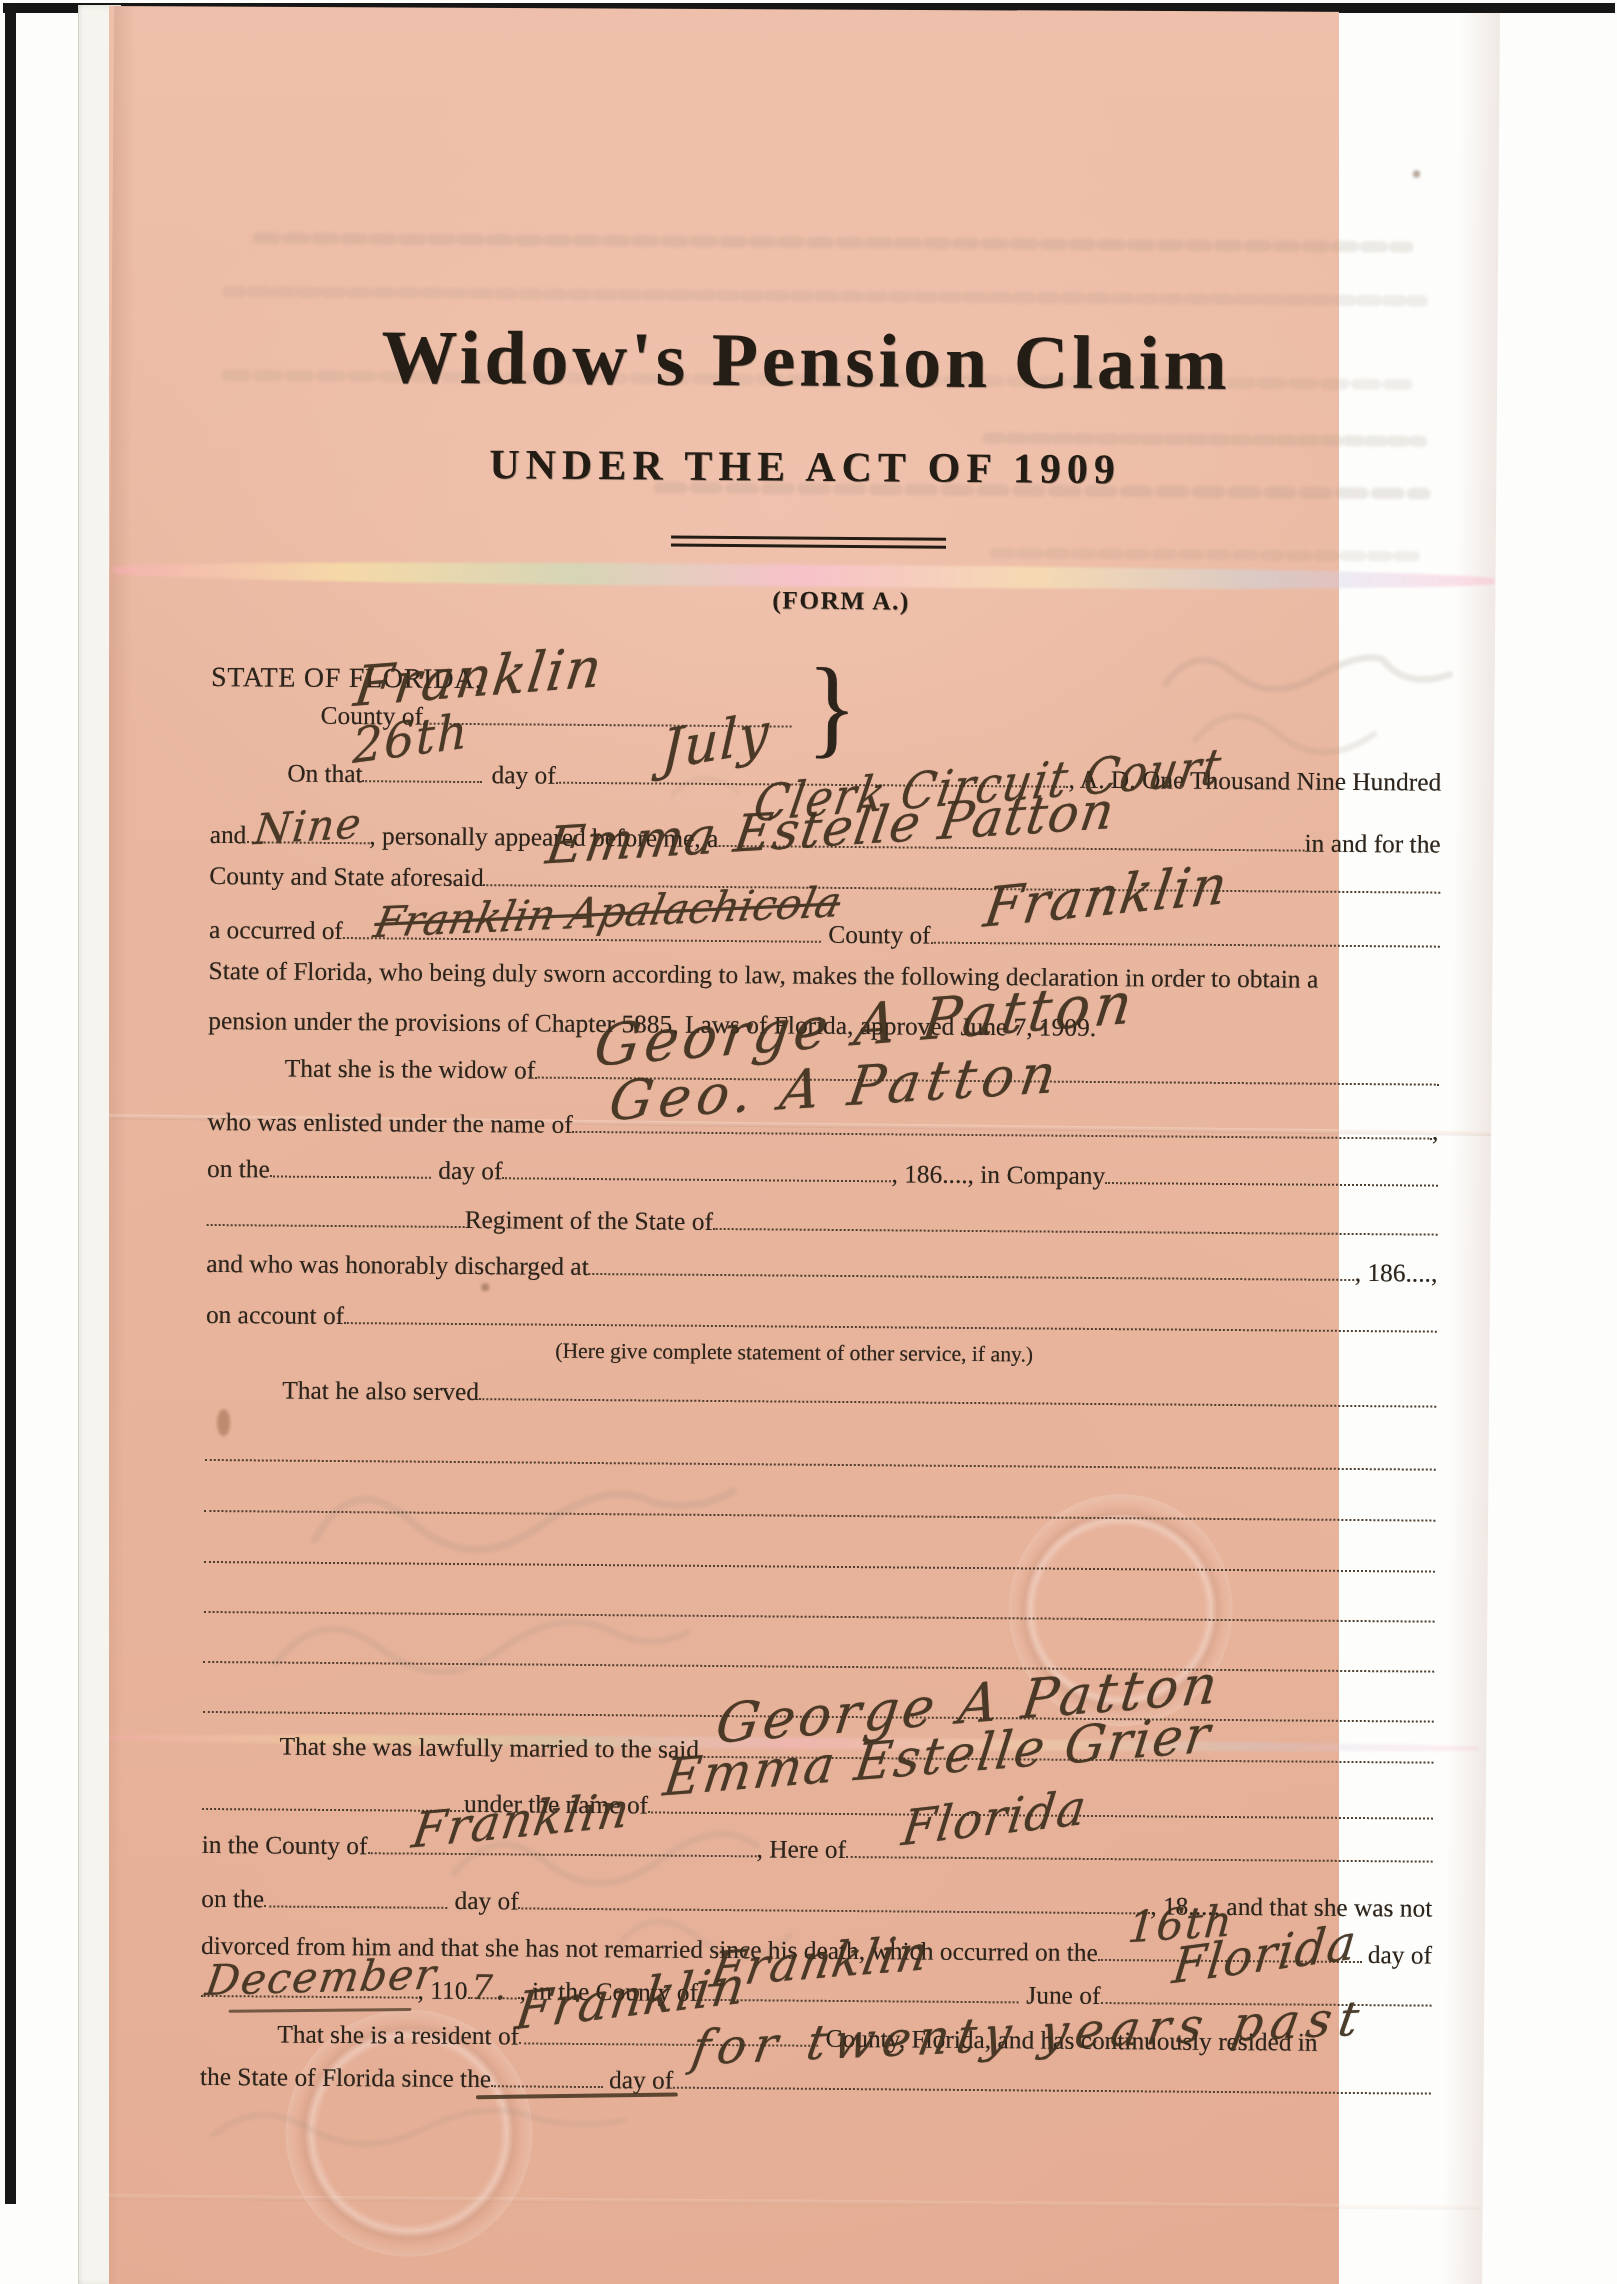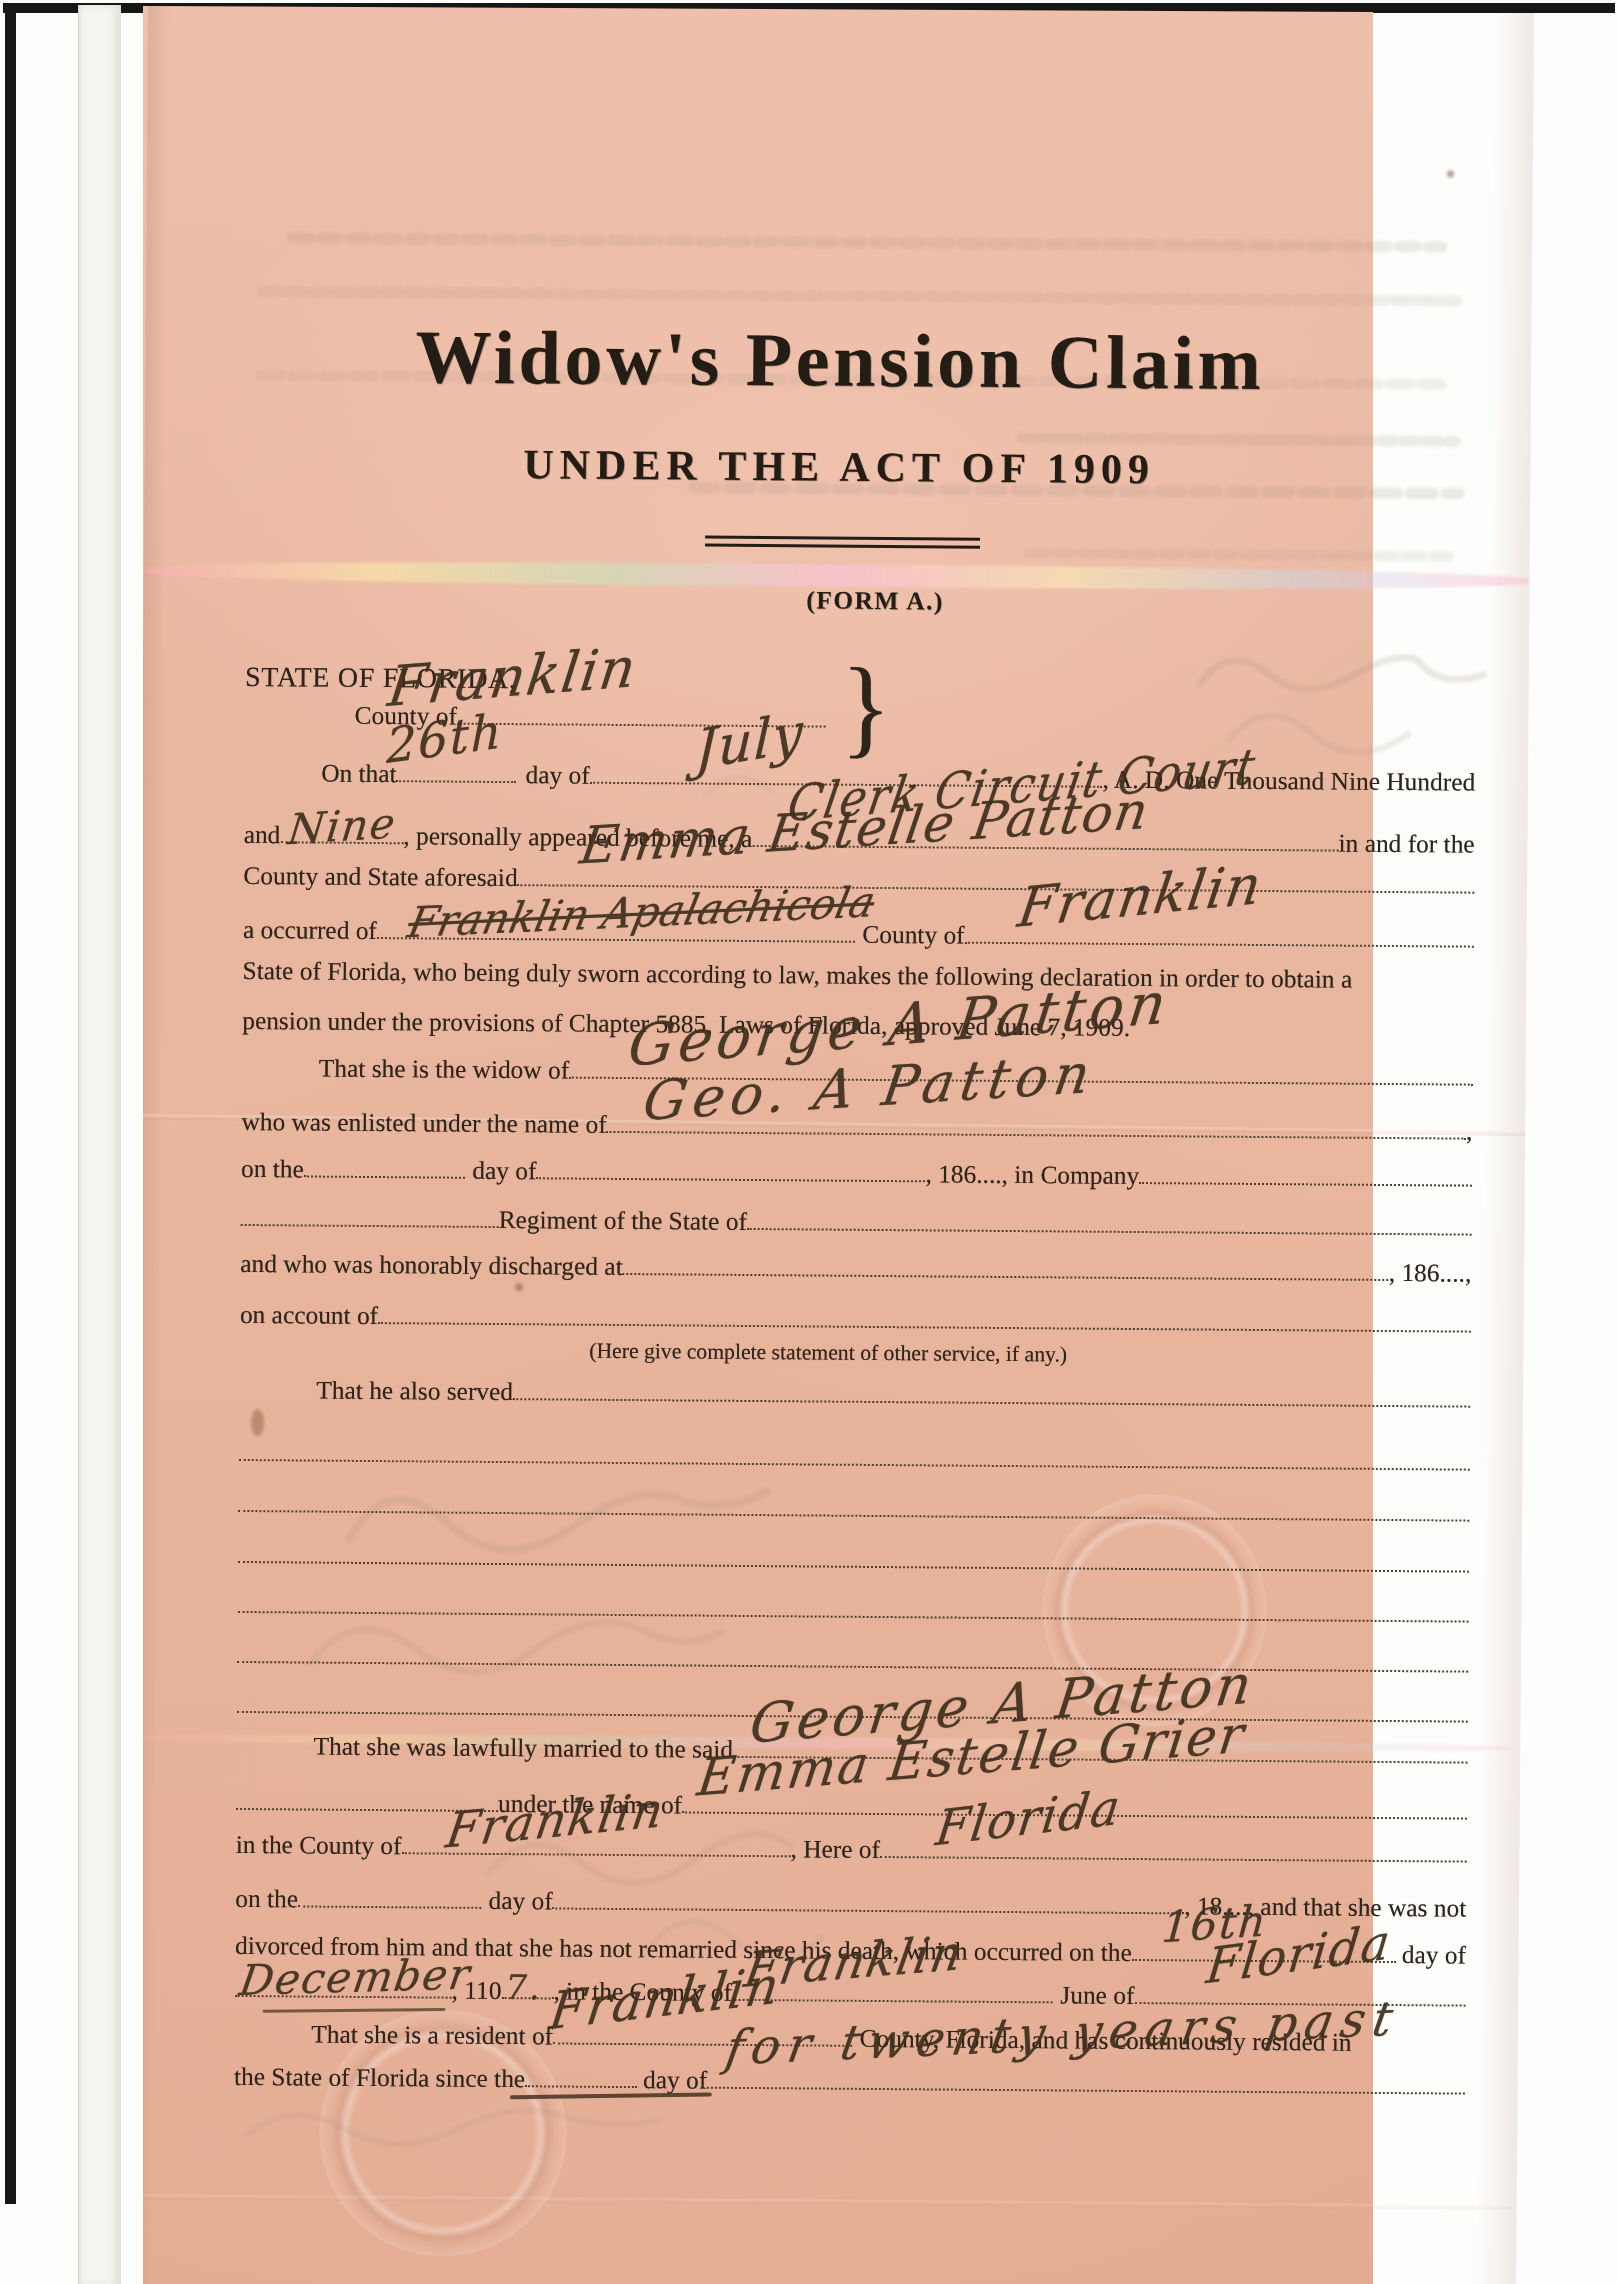--- a/index.html
+++ b/index.html
@@ -17,21 +17,20 @@
     box-shadow:inset -6px 0 7.5px rgba(90,80,70,.12), inset 2.2px 0 3px rgba(0,0,0,.05);
   }
   
   .page{
     position:absolute;left:0;top:0;width:1339px;height:2284px;
     clip-path:polygon(109px 6px, 1500px 12.7px, 1482px 2284px, 109px 2284px);
     background:
       radial-gradient(ellipse 1046px 672px at 58% 22%, #f0c2ad 0%, rgba(240,194,173,0) 70%),
       radial-gradient(ellipse 1195px 1046px at 45% 75%, #e7b29a 0%, rgba(231,178,154,0) 75%),
       linear-gradient(180deg,#eec0ab 0%, #e9b7a0 30%, #e8b49c 65%, #e3ab92 100%);
-    margin-left: 34px;
   }
   .page-inner{position:absolute;left:0;top:0;width:1618px;height:2284px;
     transform:rotate(0.45deg);transform-origin:211px 672px;}
   
   .edge-left{position:absolute;left:109px;top:0;width:22.4px;height:2284px;
     background:linear-gradient(90deg, rgba(150,95,75,.18), rgba(150,95,75,0));}
   .edge-right{position:absolute;left:1455px;top:0;width:43px;height:2284px;
     background:linear-gradient(270deg, rgba(150,95,75,.14), rgba(150,95,75,0));}
   .shine{position:absolute;height:22.4px;border-radius:40%;
     background:linear-gradient(90deg,

